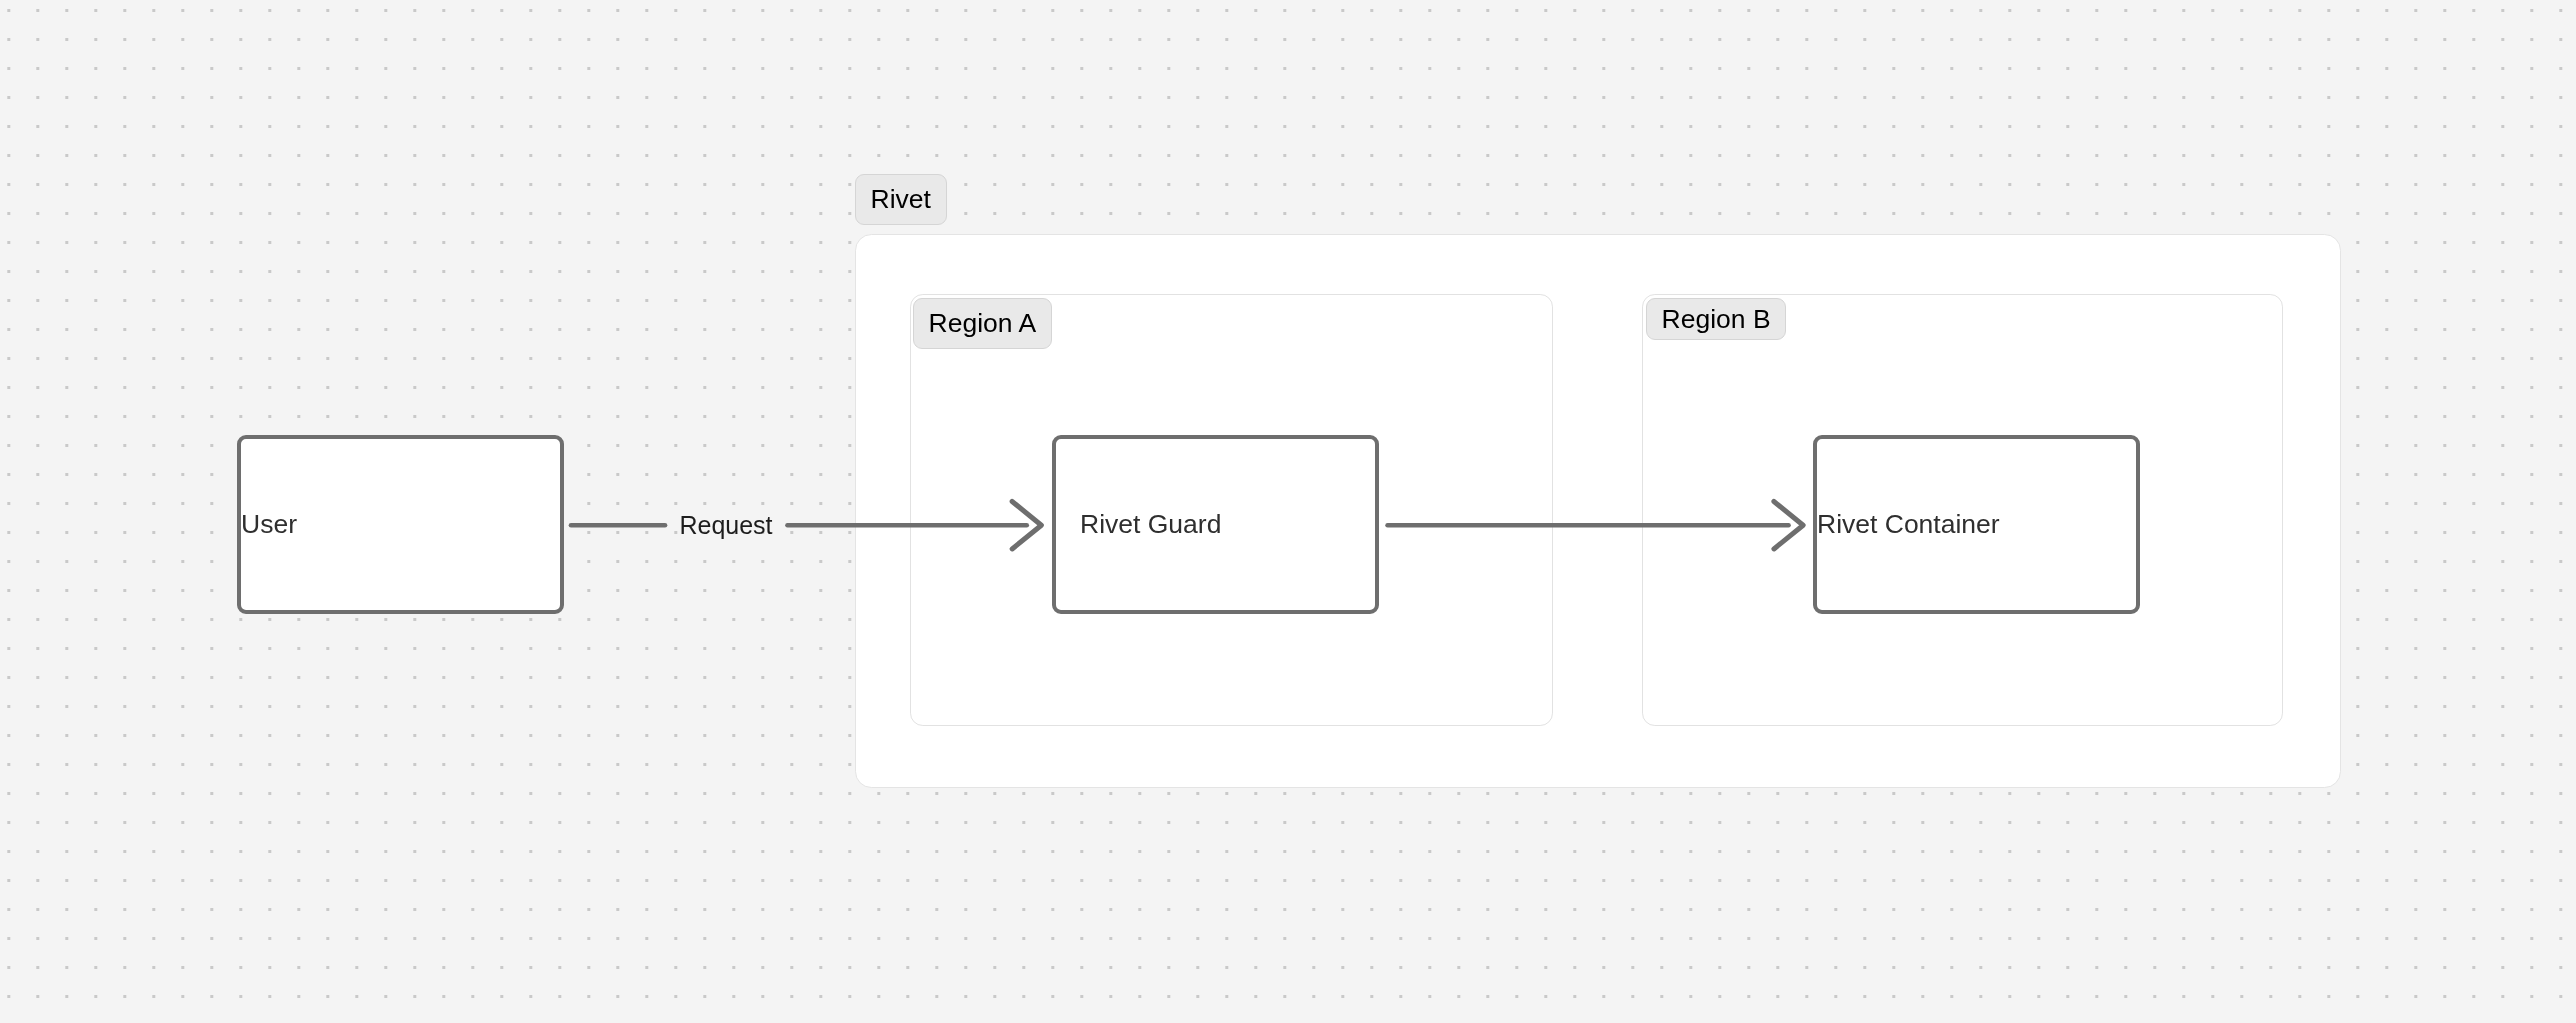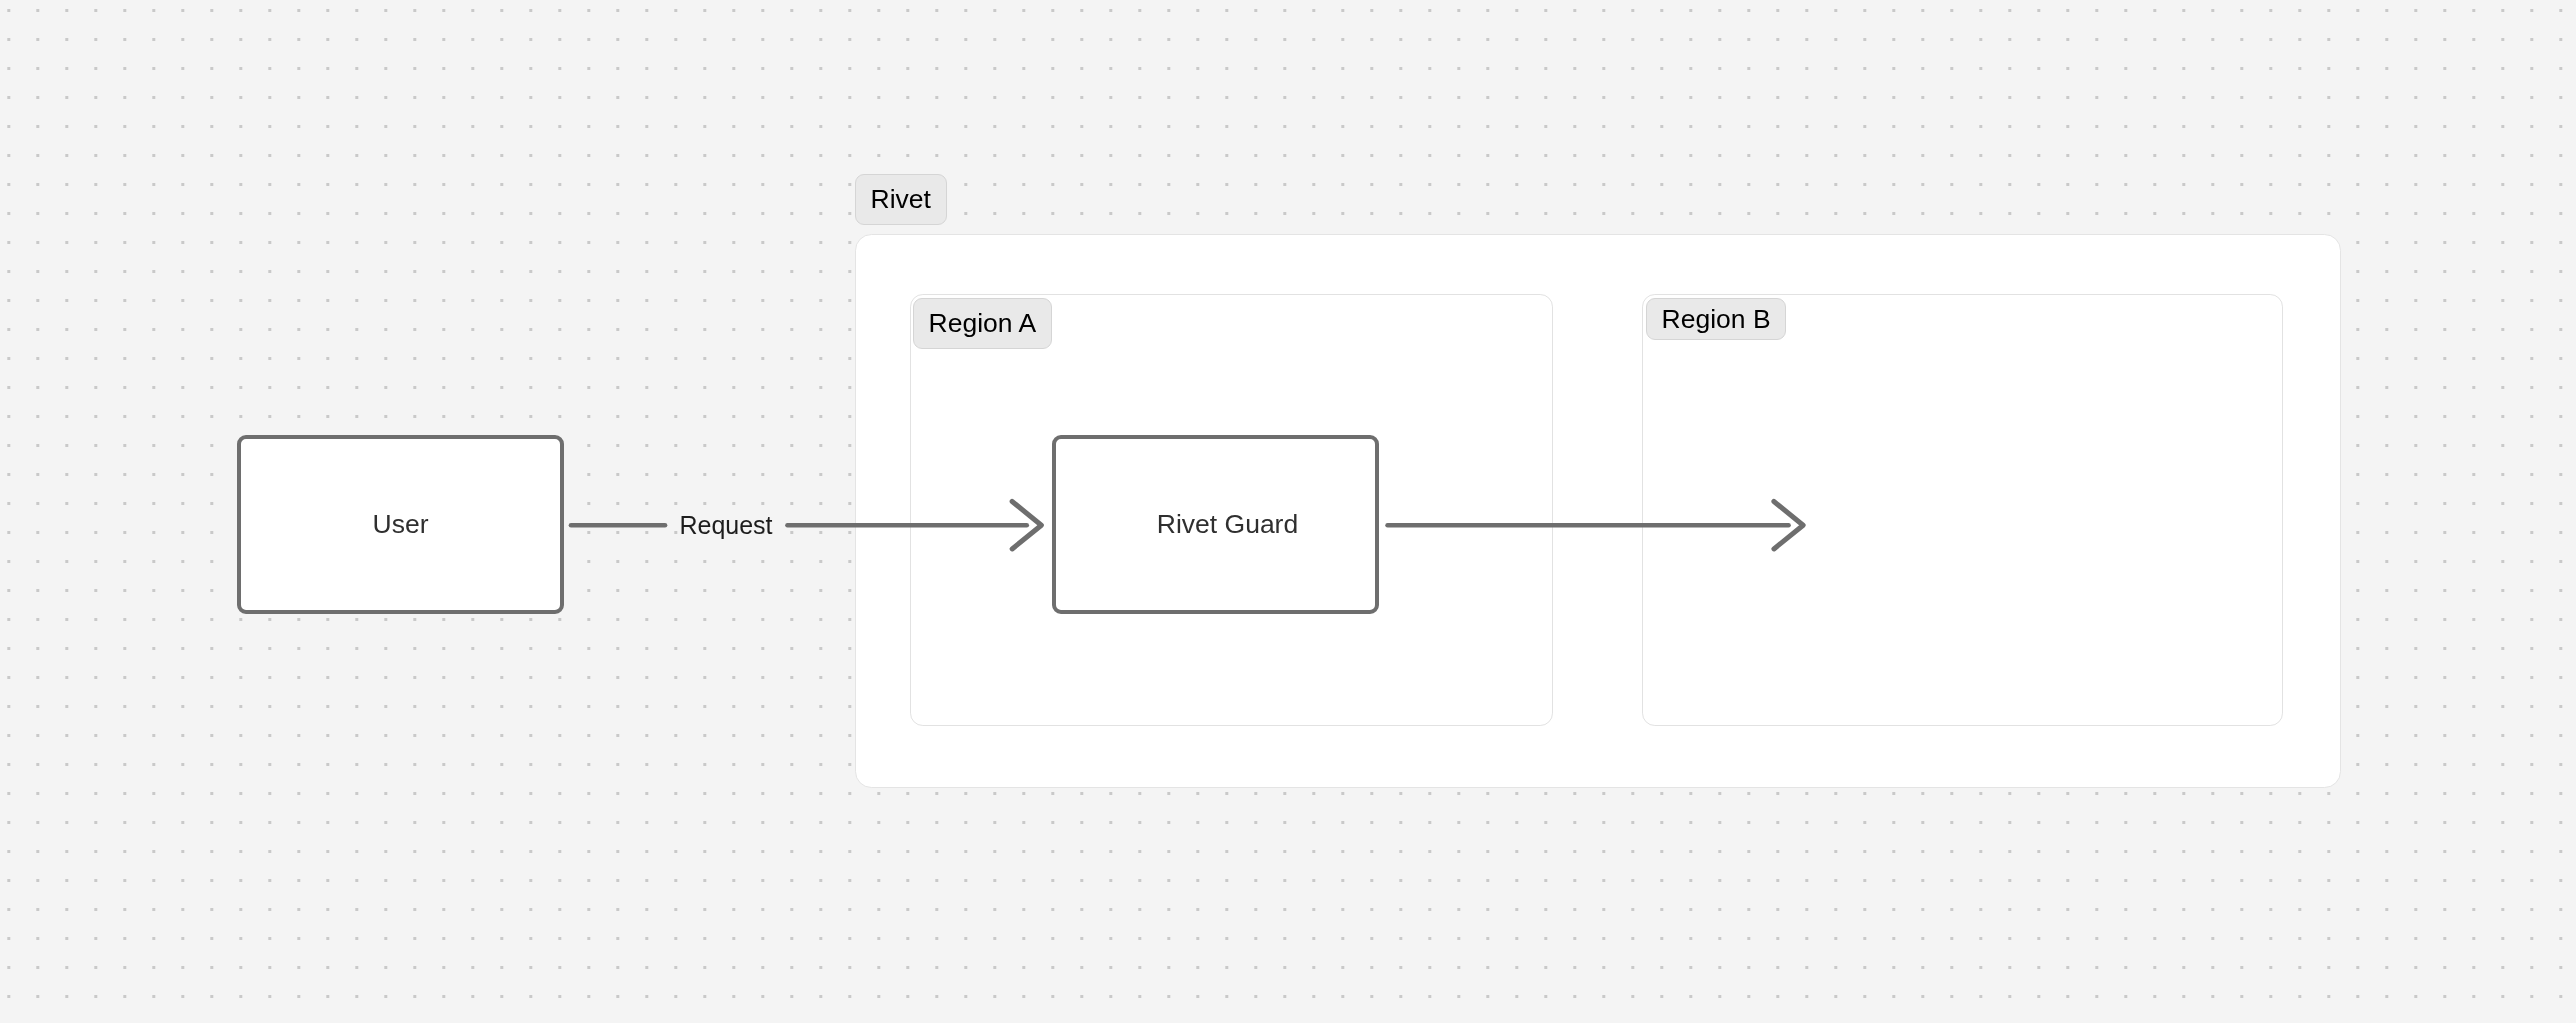--- a/index.html
+++ b/index.html
@@ -60,21 +60,21 @@
     box-sizing: border-box;
     white-space: nowrap;
     z-index: 6;
   }
 
   
   .node {
     position: absolute;
     display: flex;
     align-items: center;
-    justify-content: center;
+    justify-content: flex-start;
     background: #ffffff;
     border: 4.6px solid #6e6e6e;
     border-radius: 9px;
     box-sizing: border-box;
     color: #2f2f2f;
     font-size: 26.5px;
     line-height: 1;
     white-space: nowrap;
     z-index: 5;
   }
@@ -152,15 +152,18 @@
   <div class="edge-label" style="left:665px; top:507px; width:122px; height:37px;">Request</div>
 
   <div class="node" style="left:237px; top:435px; width:327px; height:179px;">
     <span>User</span>
   </div>
 
   <div class="node" style="left:1052px; top:435px; width:327px; height:179px;padding-left:24px;">
     <span>Rivet Guard</span>
   </div>
 
+  <div class="node" style="left:1813px; top:435px; width:327px; height:179px;">
+    <span>Rivet Container</span>
+  </div>
 
 </div>
 
 
 </body></html>

